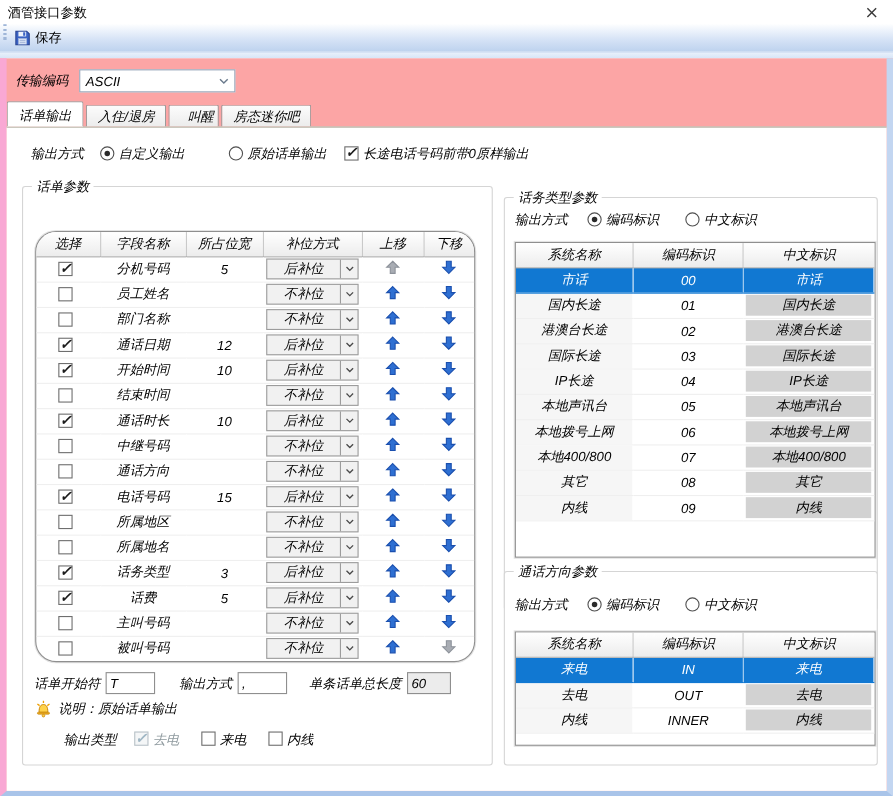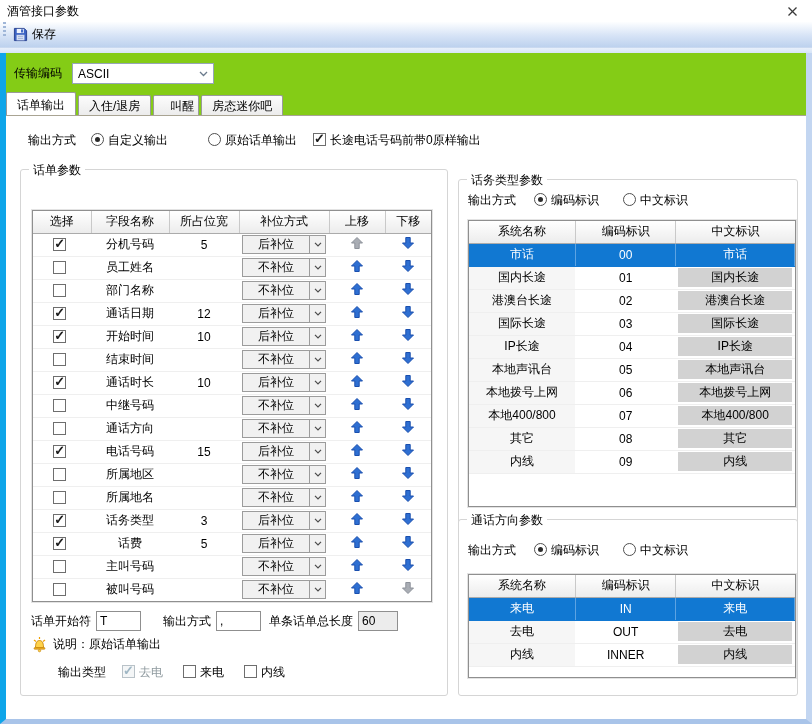--- a/index.html
+++ b/index.html
@@ -14,22 +14,22 @@
   
   #toolbar { position:absolute; top:22px; left:0; right:0; height:26px;
     background:linear-gradient(#fdfeff, #d6e3f6 55%, #bdd2ee); display:flex; 
     border-bottom:1px solid #c9d9f0; }
   .grip { width:3px; height:16px; margin:0 5px 0 3px;
     background:repeating-linear-gradient(180deg,#9fb6d8 0 2px, transparent 2px 4px); }
   #savebtn { display:flex; align-items:center; gap:4px; padding:2px 8px 2px 2px; background:transparent; border:none; font:inherit; cursor:default; }
   #tbstrip { position:absolute; top:48px; left:0; right:0; height:5px; background:linear-gradient(#e8f0fb,#d7e5f7); }
 
   
-  #client { position:absolute; top:53px; left:0; right:0; bottom:0; background:#84cc16;
-    border-left:6px solid #0ea5e9; border-right:6px solid #c3d6f1; border-bottom:5px solid #a9c4e9; }
+  #client { position:absolute; top:53px; left:0; right:0; bottom:0; background:#fca5a5;
+    border-left:6px solid #f9a8d4; border-right:6px solid #c3d6f1; border-bottom:5px solid #a9c4e9;font-style:italic; }
 
   
   #encrow { position:absolute; top:10px; left:8px; display:flex; align-items:center; }
   #enccombo { width:142px; height:21px; margin-left:10px; border:1px solid #96a5b8; background:#fff;
     display:flex; align-items:center; padding:0 5px; }
   #enccombo .val { flex:1; }
 
   
   #tabstrip { position:absolute; top:40px; left:0; height:22px; display:flex; align-items:flex-end; z-index:2; }
   .tab { height:20px; margin-right:2px; padding:2px 10px 0 10px; border:1px solid #9a9a9a; border-bottom:none;
@@ -55,21 +55,21 @@
   
   .groupbox { position:absolute; border:1px solid #d5d5d5; border-radius:3px; background:#fff; }
   .gb-title { position:absolute; top:-8px; left:8px; background:#fff; padding:0 4px; }
 
   #gb-bill  { left:14px;  top:53px;  width:428px; height:527px; }
   #gb-type  { left:452px; top:63px;  width:340px; height:376px; }
   #gb-dir   { left:452px; top:403px; width:340px; height:177px; }
 
   
   .twrap { position:absolute; border:1px solid #8f8f8f; box-shadow:0 0 0 1px #e3e3e3; background:#fff; overflow:hidden; }
-  #billwrap { left:11px; top:40px; width:400px; height:392px; }
+  #billwrap { left:11px; top:40px; width:400px; height:392px;border-radius:19px; }
   #typewrap { left:9px;  top:40px; width:328px; height:287px; }
   #dirwrap  { left:9px;  top:54px; width:328px; height:104px; }
 
   table { border-collapse:collapse; table-layout:fixed; width:100%; }
   th { height:22px; font-weight:400; background:linear-gradient(#ffffff,#ececec);
     border-right:1px solid #c9c9c9; border-bottom:1px solid #ababab; text-align:center; }
   th:last-child { border-right:none; }
   td { height:23px; text-align:center; border-bottom:1px solid #efefef; border-right:1px solid #fff; overflow:hidden; }
   .codeT td.c1 { background:#f6f6f6; }
   .codeT .fill { margin:1px 2px; height:19px; line-height:19px; background:#d2d2d2; }
@@ -491,21 +491,21 @@
                 </tr>
               </tbody>
           </table>
         </div>
 
         <div class="fldrow" style="left:10px; top:441px;">
           <span>话单开始符</span>
           <input class="txtbox" style="margin-left: 5px;" value="T">
           <span style="margin-left:22px;">输出方式</span>
           <input class="txtbox" style="margin-left: 5px;" value=",">
-          <span style="margin-left:8px;">单条话单总长度</span>
+          <span style="margin-left:20px;">单条话单总长度</span>
           <input class="txtbox dis" style="margin-left: 5px; width: 40px;" value="60">
         </div>
 
         <div id="noterow">
           <svg width="17" height="17" viewBox="0 0 17 17">
             <line x1="3" y1="4" x2="5" y2="5.5" stroke="#f0a000" stroke-width="1.2"></line>
             <line x1="8.5" y1="1" x2="8.5" y2="3" stroke="#f0a000" stroke-width="1.2"></line>
             <line x1="14" y1="4" x2="12" y2="5.5" stroke="#f0a000" stroke-width="1.2"></line>
             <path d="M4.5 11.5 C4.5 6.5 6 4.5 8.5 4.5 C11 4.5 12.5 6.5 12.5 11.5 Z" fill="#ffd24a" stroke="#c8860a" stroke-width="0.9"></path>
             <rect x="3" y="11.5" width="11" height="1.8" rx="0.9" fill="#e8a81e" stroke="#c8860a" stroke-width="0.6"></rect>

